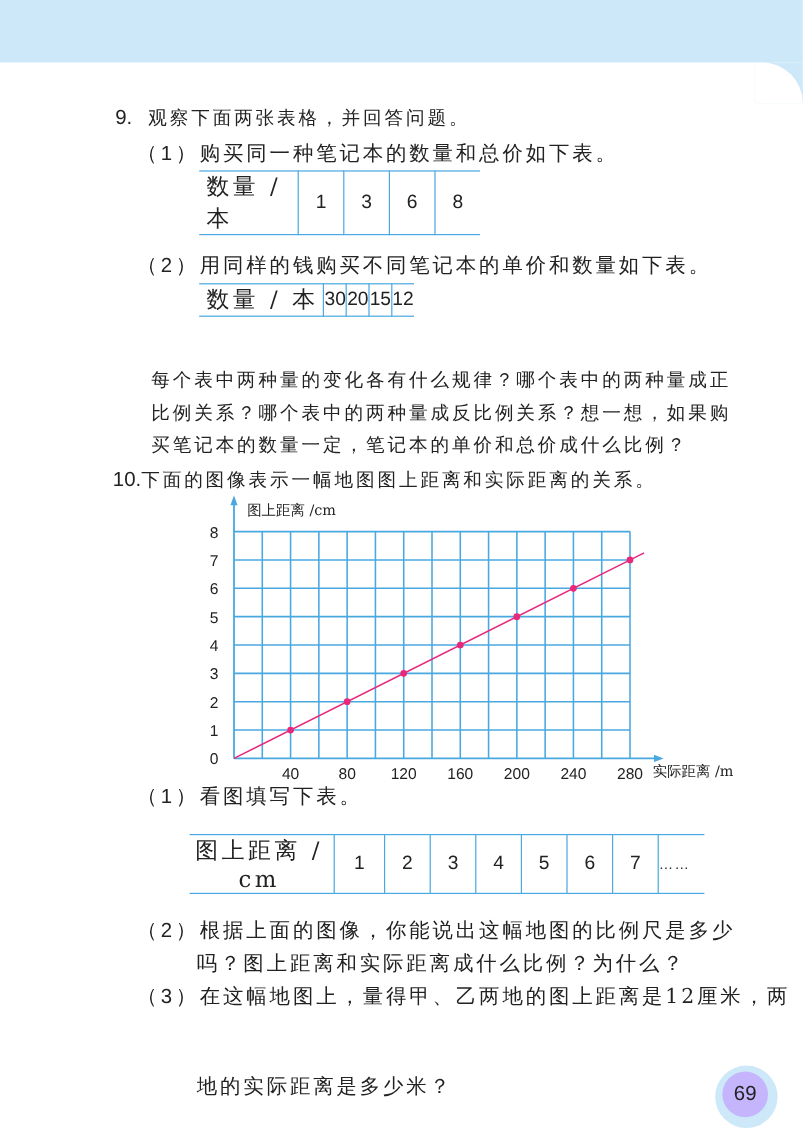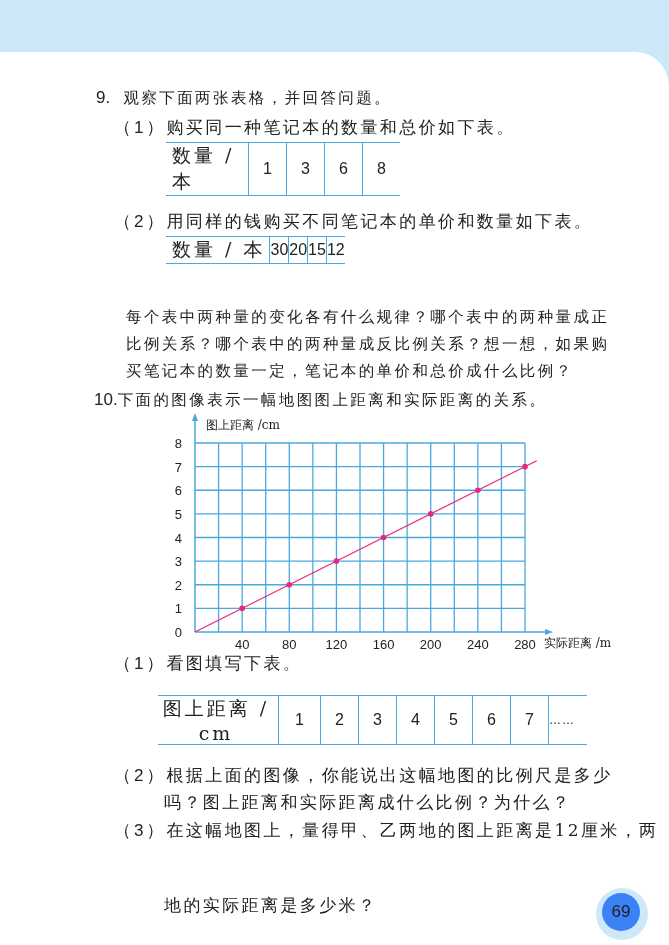--- a/index.html
+++ b/index.html
@@ -41,21 +41,21 @@
   table.dt td.last { border-right:none; }
   table.dt td.dots { border-right:none; text-align:left; font-size:12px; letter-spacing:1px; }
 
   .chart { position:absolute; left:0; top:0; }
   .page-num {
     position:absolute; left:596px; top:888px; width:52px; height:52px;
     border-radius:50%; background:#cde8f8;
   }
   .page-num-inner {
     position:absolute; left:602px; top:893px; width:38px; height:38px; border-radius:50%;
-    background:#3b82f6; text-align:center; line-height:38px;
+    background:#c4b5fd; text-align:center; line-height:38px;
     font-family:"Liberation Sans", sans-serif; font-size:17px; color:#222;
   }
 </style>
 </head>
 <body>
 
 <div class="top-band"></div>
 <div class="top-corner"></div>
 <div class="top-corner-mask"></div>
 

